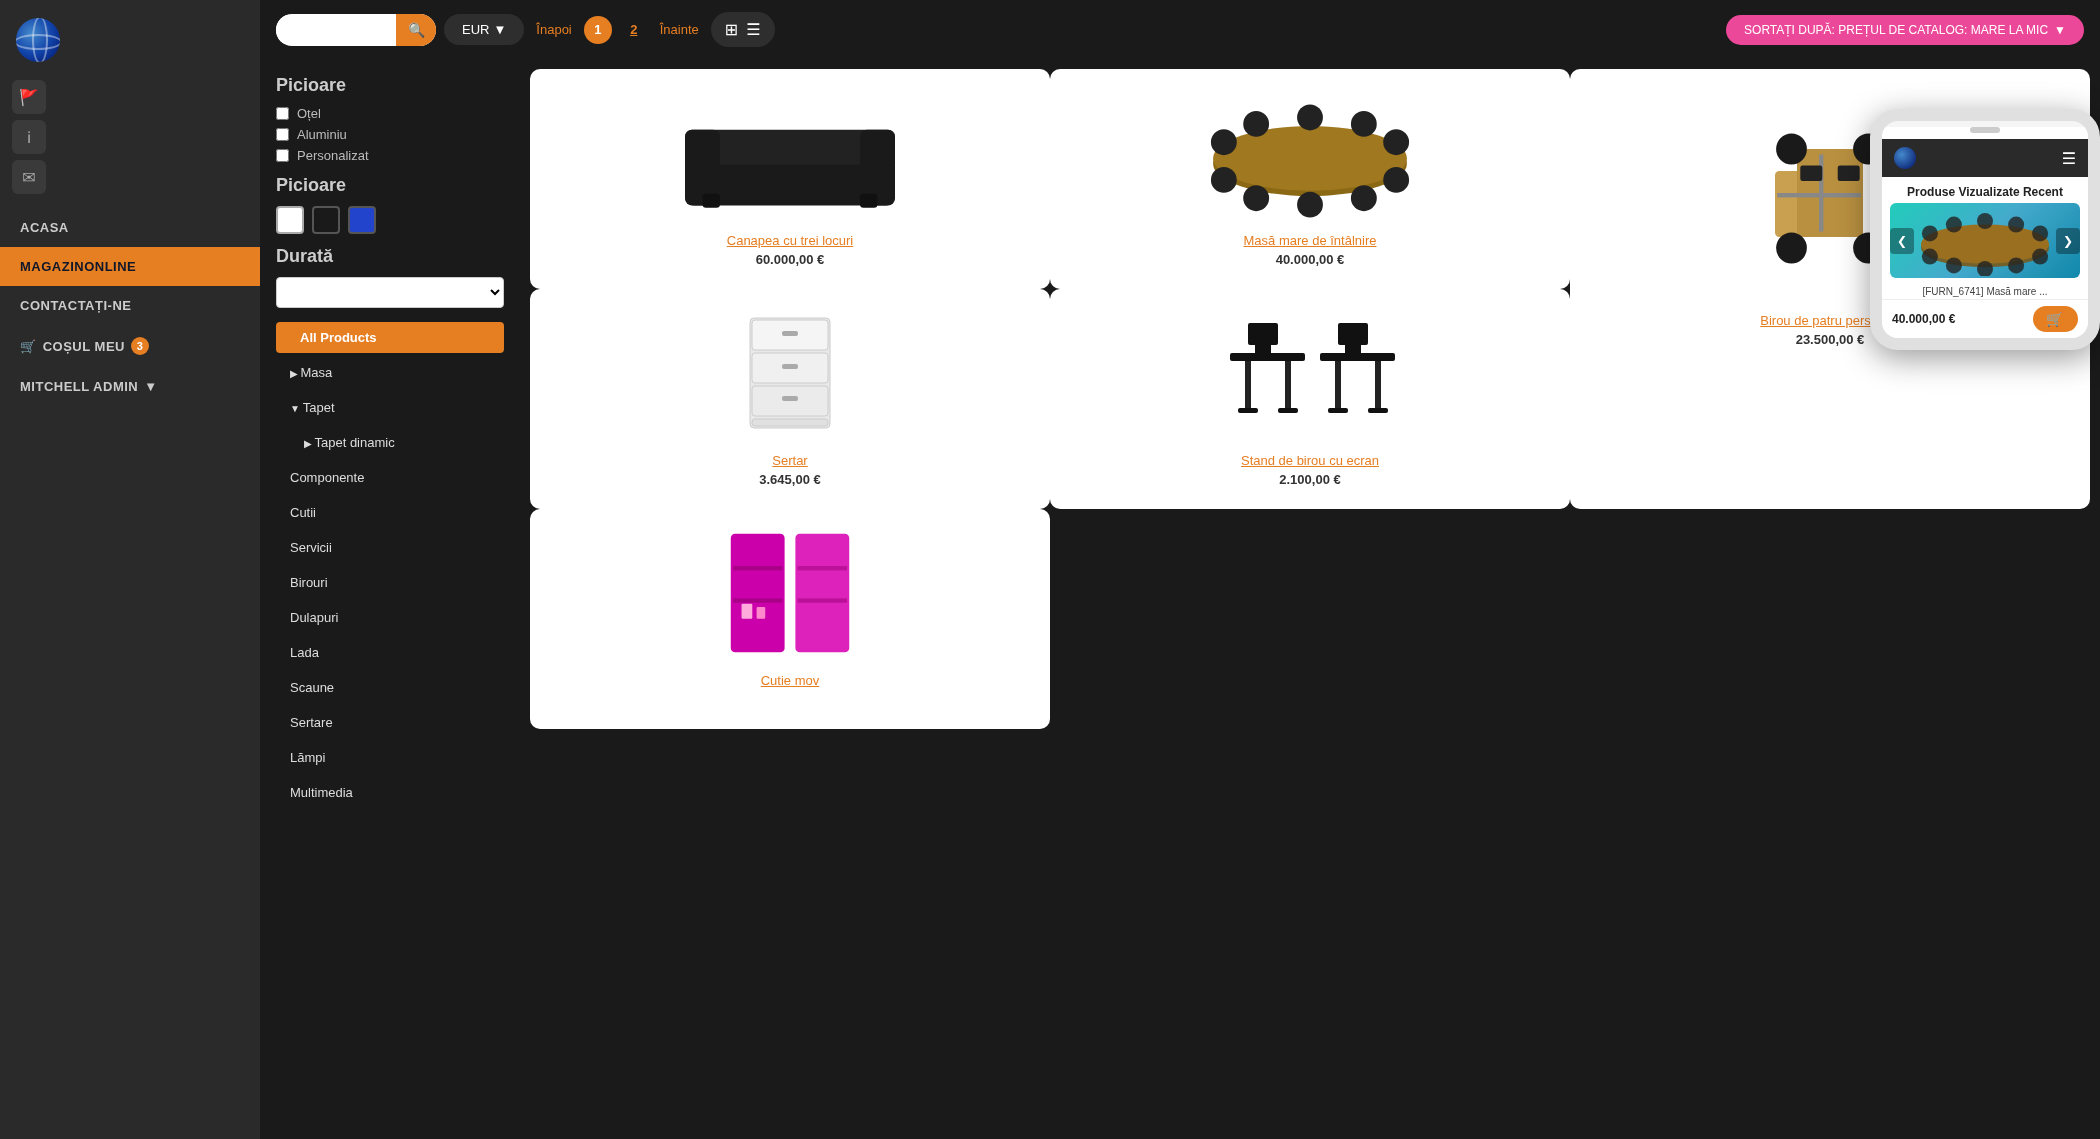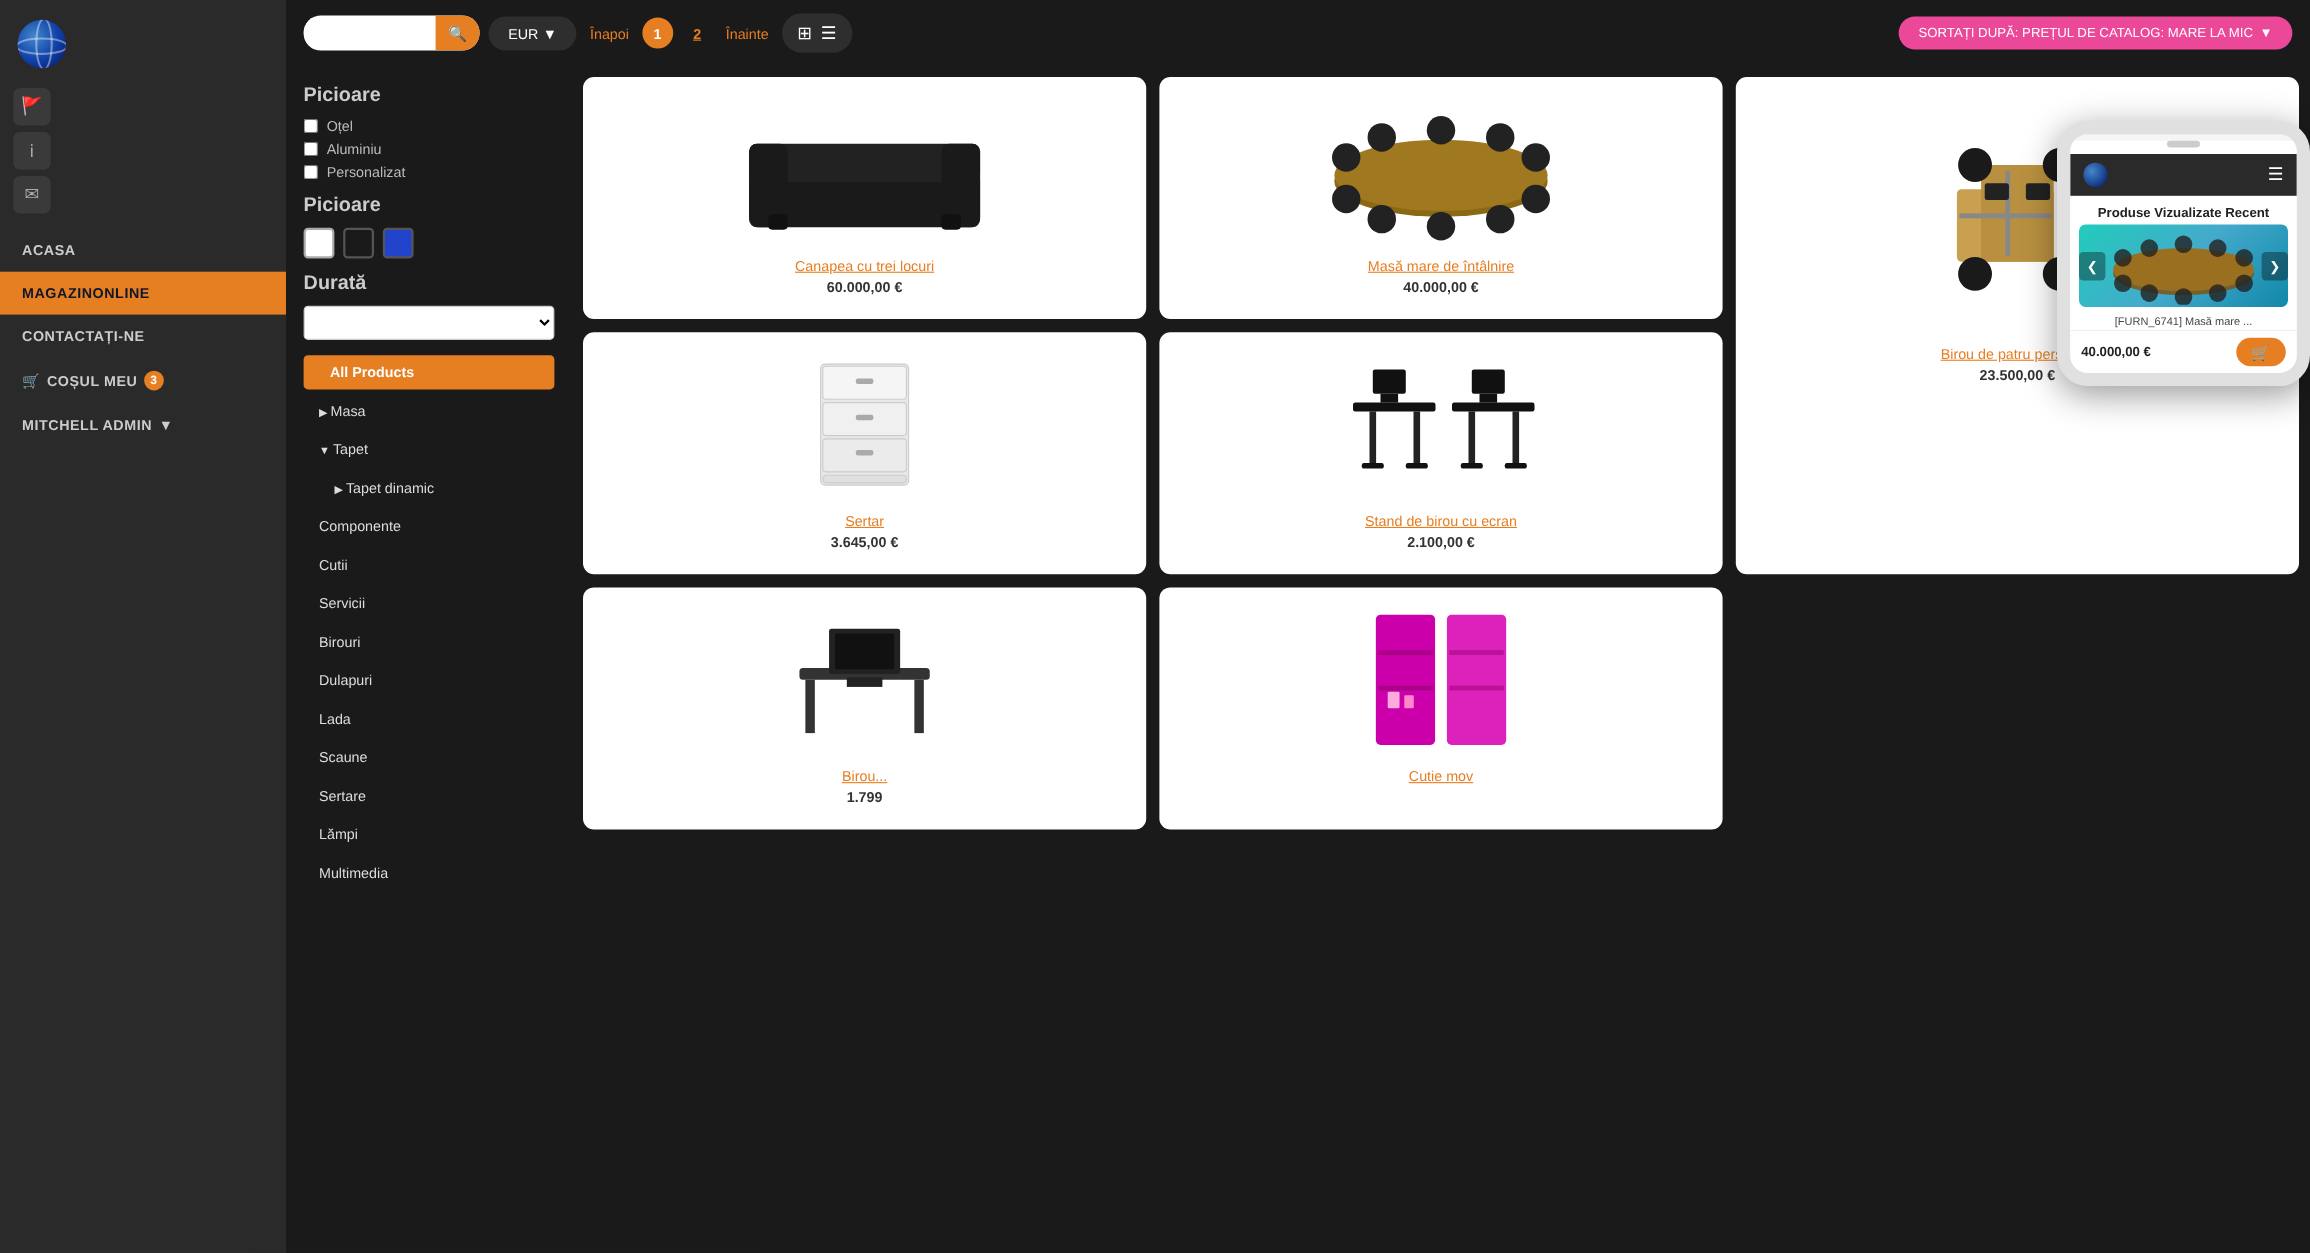--- a/index.html
+++ b/index.html
@@ -267,21 +267,20 @@
 
     
     .products-area {
       flex: 1;
       overflow-y: auto;
       padding: 10px;
     }
     .products-grid {
       display: grid;
       grid-template-columns: repeat(3, 1fr);
-      gap: 12px;
     }
     .product-card {
       background: #fff;
       border-radius: 10px;
       padding: 14px;
       display: flex;
       flex-direction: column;
       align-items: center;
       min-height: 220px;
     }
@@ -595,34 +594,20 @@
                 <rect x="108" y="105" width="20" height="5" rx="2" fill="#111"></rect>
                 <rect x="148" y="105" width="20" height="5" rx="2" fill="#111"></rect>
                 <rect x="118" y="20" width="30" height="22" rx="2" fill="#111"></rect>
                 <rect x="125" y="42" width="16" height="8" fill="#111"></rect>
               </svg>
             </div>
             <div class="product-name">Stand de birou cu ecran</div>
             <div class="product-price">2.100,00 €</div>
           </div>
 
-          <div class="product-card">
-            <div class="product-image-placeholder">
-              <svg viewBox="0 0 120 130" xmlns="http://www.w3.org/2000/svg">
-                <rect x="5" y="55" width="110" height="10" rx="3" fill="#333"></rect>
-                <rect x="10" y="65" width="8" height="45" fill="#333"></rect>
-                <rect x="102" y="65" width="8" height="45" fill="#333"></rect>
-                <rect x="30" y="22" width="60" height="38" rx="2" fill="#222"></rect>
-                <rect x="35" y="26" width="50" height="30" rx="1" fill="#111"></rect>
-                <rect x="45" y="63" width="30" height="8" fill="#222"></rect>
-              </svg>
-            </div>
-            <div class="product-name">Birou...</div>
-            <div class="product-price">1.799</div>
-          </div>
 
           <div class="product-card">
             <div class="product-image-placeholder">
               <svg viewBox="0 0 130 130" xmlns="http://www.w3.org/2000/svg">
                 <rect x="10" y="10" width="50" height="110" rx="4" fill="#cc00aa"></rect>
                 <rect x="70" y="10" width="50" height="110" rx="4" fill="#dd22bb"></rect>
 
                 <rect x="12" y="40" width="46" height="4" fill="#aa0088"></rect>
                 <rect x="12" y="70" width="46" height="4" fill="#aa0088"></rect>
                 <rect x="72" y="40" width="46" height="4" fill="#bb1199"></rect>

